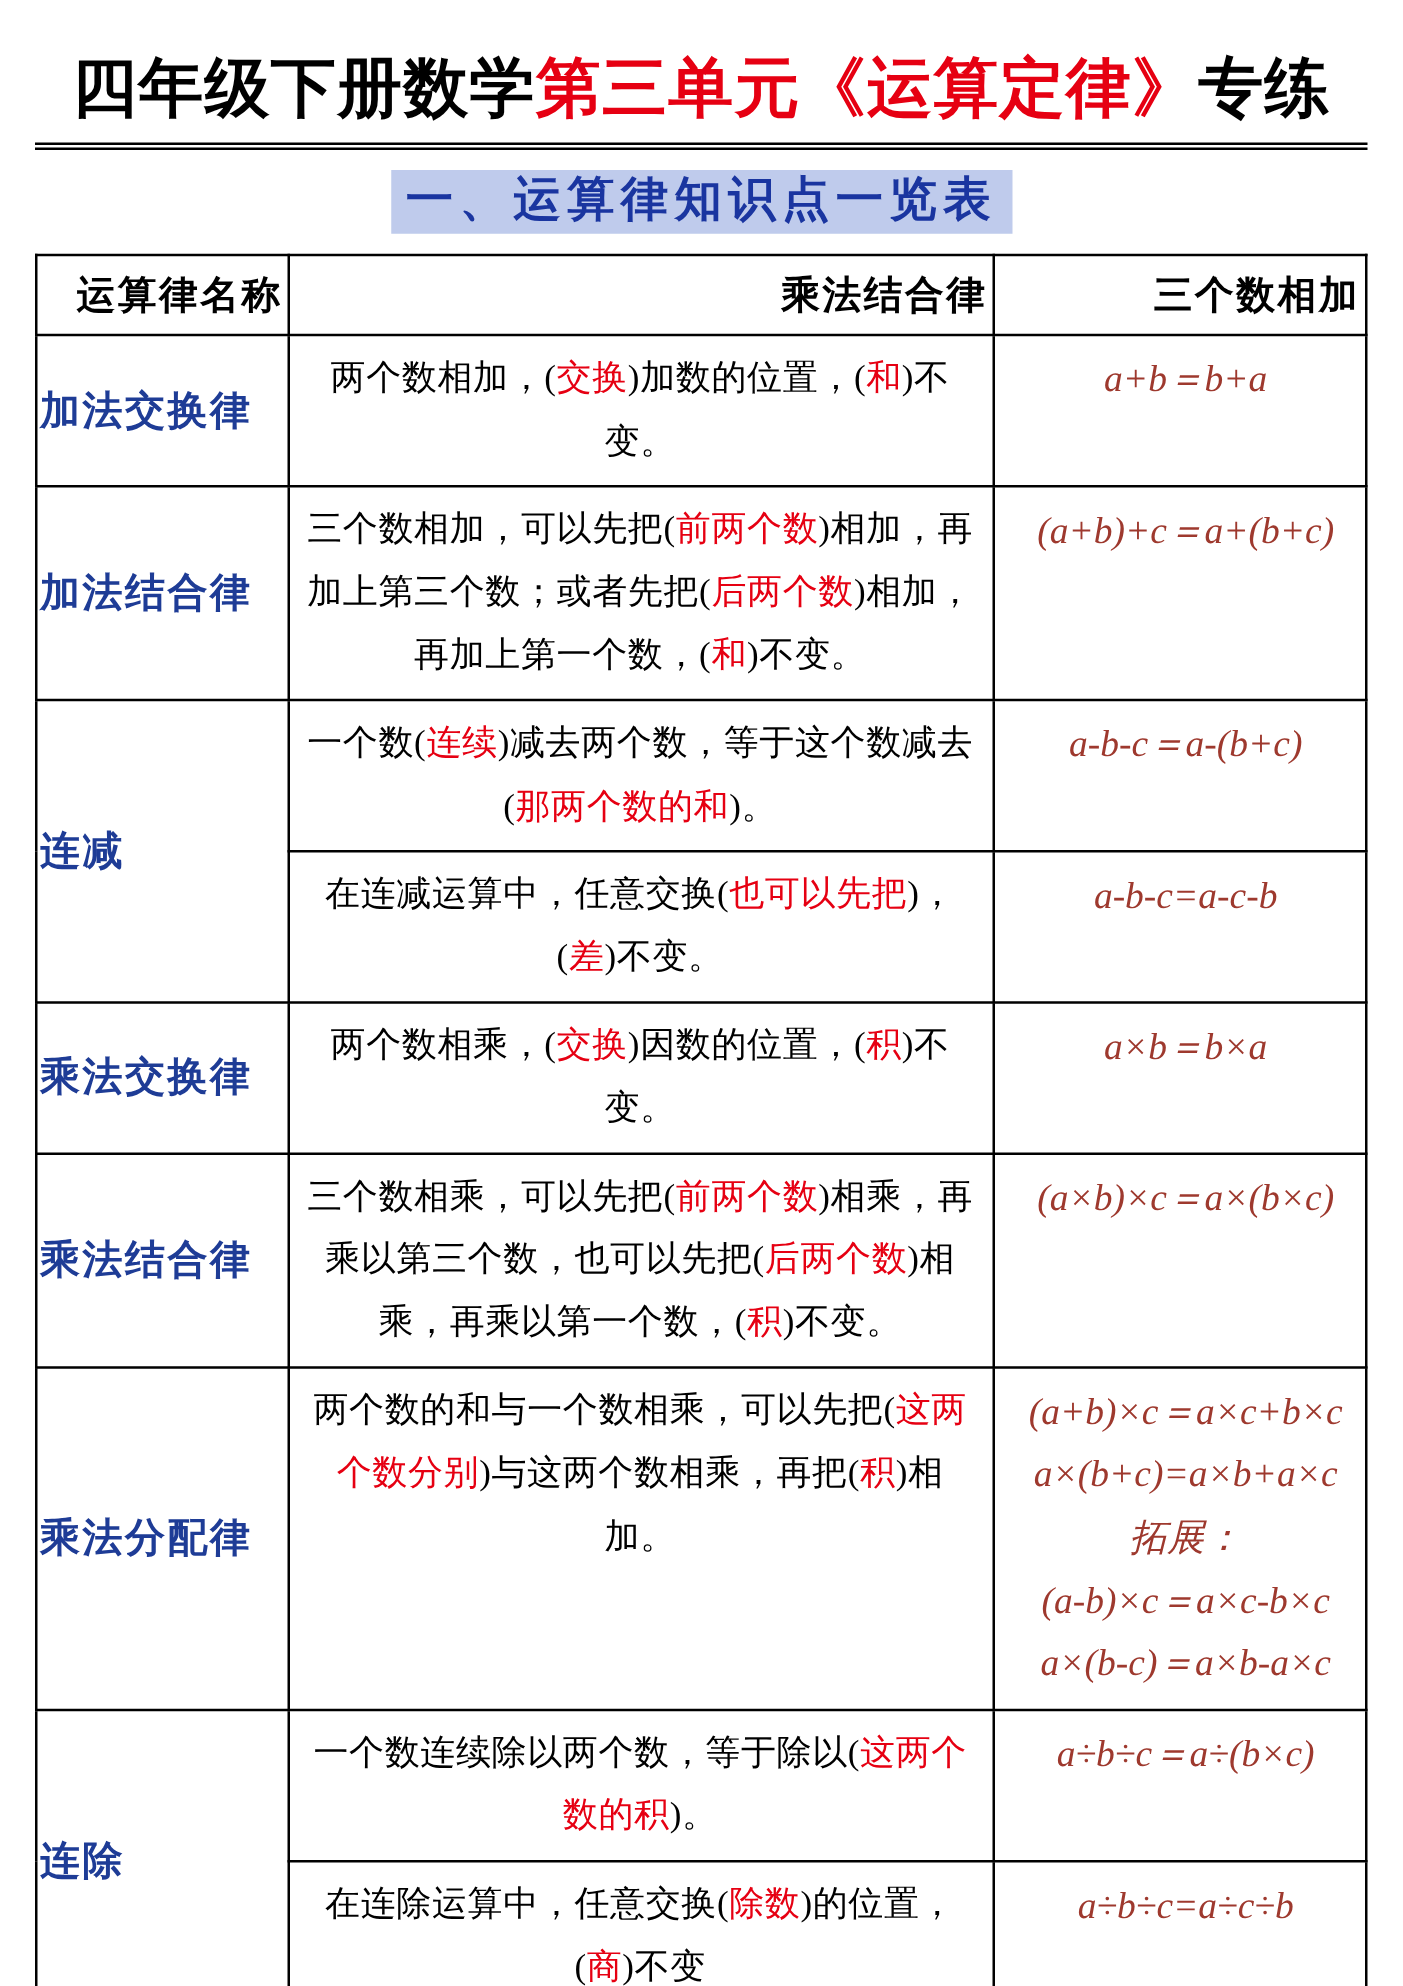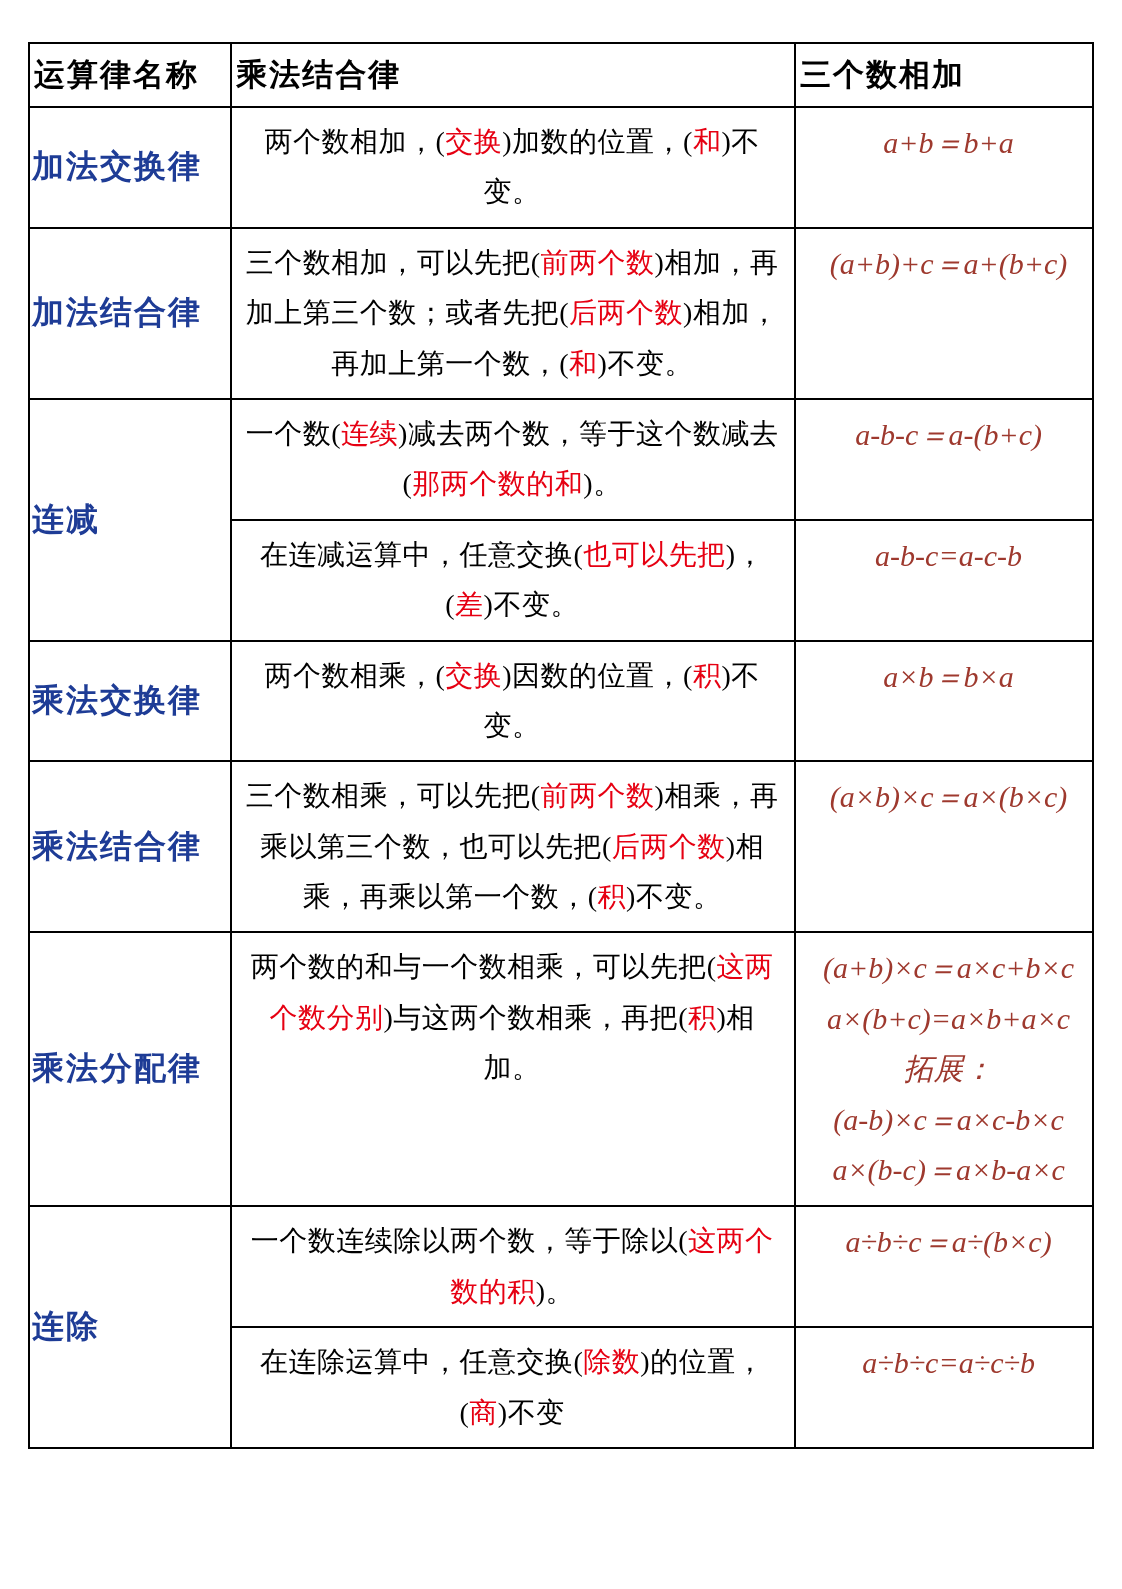--- a/index.html
+++ b/index.html
@@ -51,21 +51,21 @@
   }
   col.c-name   { width: 19%; }
   col.c-desc   { width: 53%; }
   col.c-formula{ width: 28%; }
 
   th, td { border: 2px solid #000; text-align: center; }
 
   th {
     font-size: 31px;
     font-weight: 700;
-    text-align: left;
+    text-align: right;
     padding: 10px 4px;
     letter-spacing: 2px;
   }
 
   td.name-cell {
     text-align: left;
     vertical-align: middle;
     color: var(--name-blue, #1e3c96);
     font-weight: 700;
     font-size: 32px;
@@ -90,21 +90,27 @@
     line-height: 1.68;
     padding: 10px 3px 10px 12px;
   }
   .formula-line { white-space: nowrap; }
 </style>
 </head>
 <body>
 
 <div class="page">
 
+  <div class="title-block">
+    <h1 class="title"><span class="t-black">四年级下册数学</span><span class="t-red">第三单元《运算定律》</span><span class="t-black">专练</span></h1>
+  </div>
 
+  <div class="subtitle-row">
+    <span class="subtitle">一、运算律知识点一览表</span>
+  </div>
 
   <table class="laws">
     <colgroup>
       <col class="c-name">
       <col class="c-desc">
       <col class="c-formula">
     </colgroup>
     <thead>
       <tr>
         <th>运算律名称</th>

